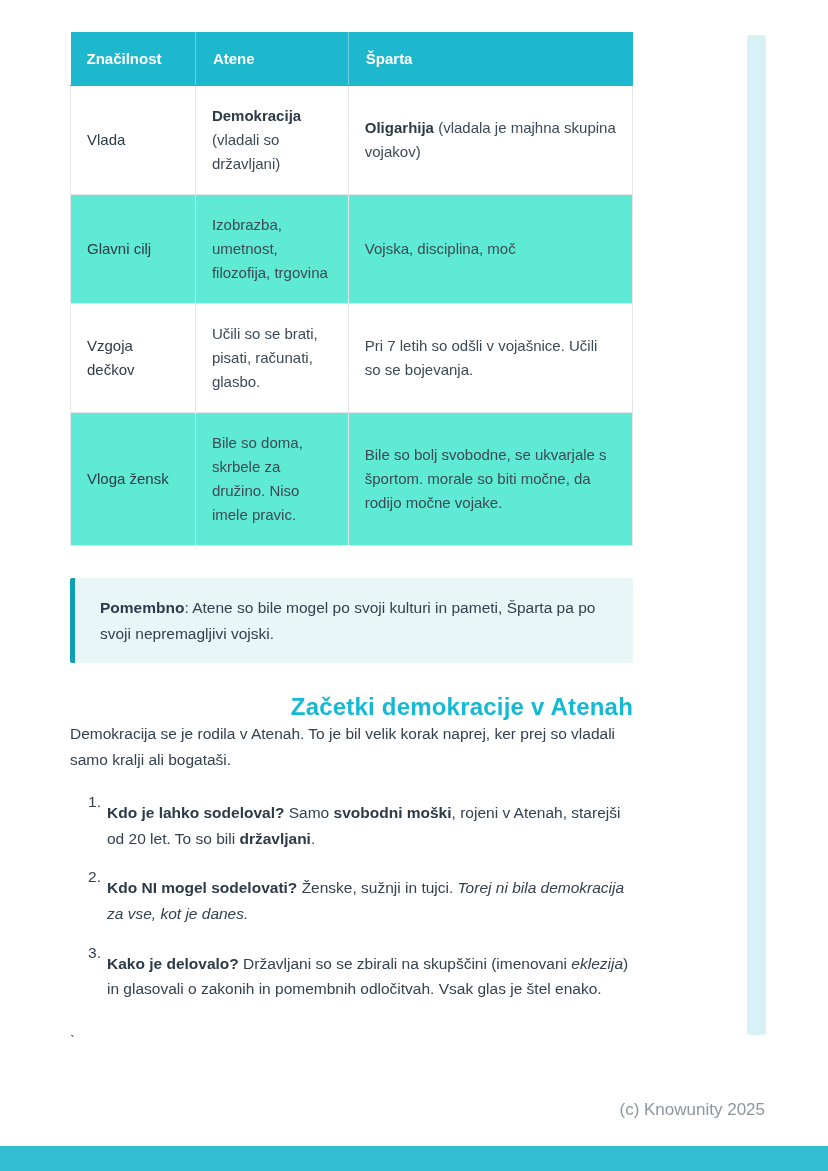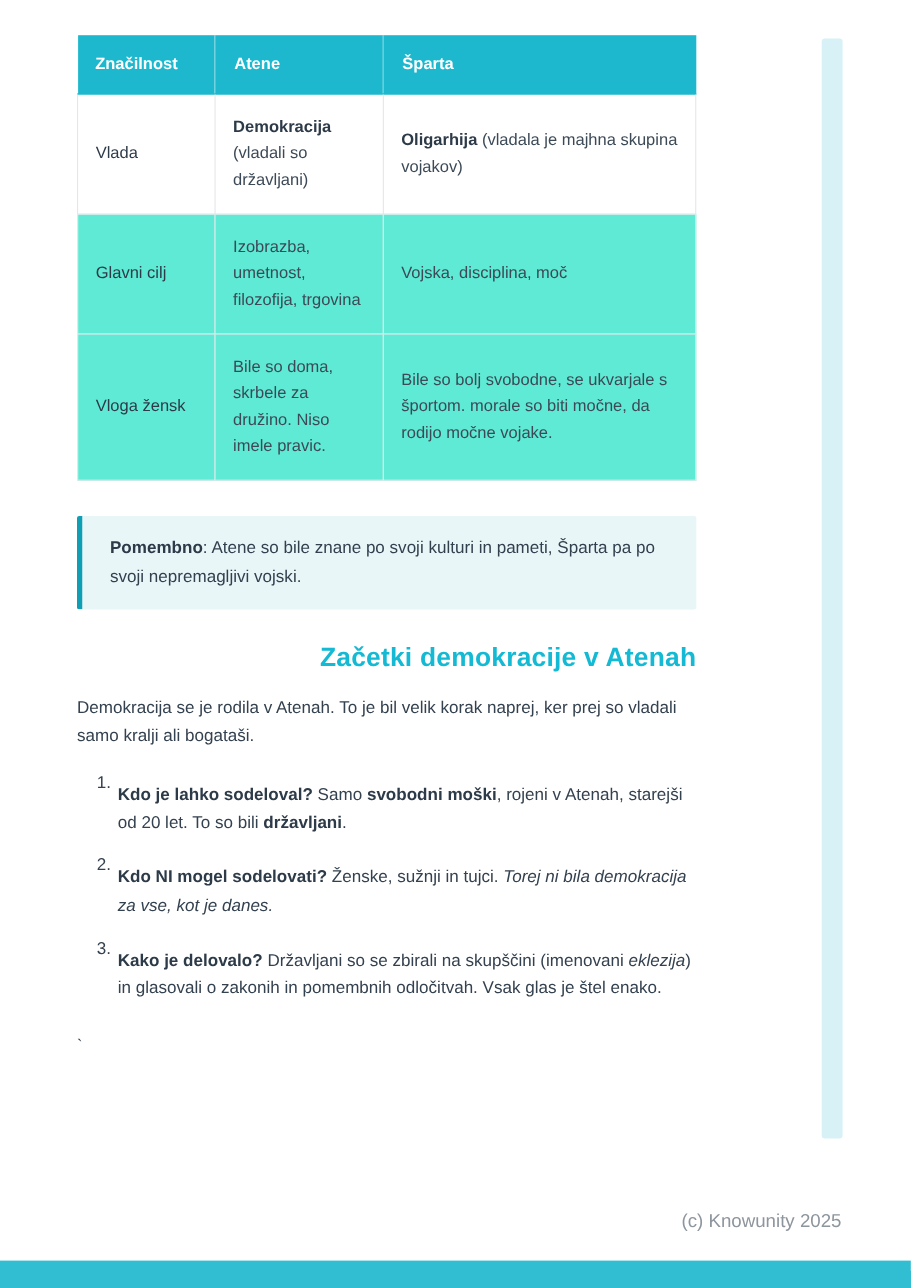--- a/index.html
+++ b/index.html
@@ -62,21 +62,20 @@
   
   .section-heading {
     margin-top:30px;
     color:#14b9d3;
     font-size:24px;
     font-weight:bold;
     letter-spacing:0.2px;
     text-align:right;
   }
   .intro {
-    margin-top:19px;
     font-size:15.5px;
     line-height:1.65;
     color:#34414f;
   }
   .num-list { margin-top:17px; }
   .list-item {
     display:flex;
     margin-bottom:13px;
     font-size:15.5px;
     line-height:1.65;
@@ -151,34 +150,43 @@
       </tr>
       <tr class="alt">
         <td class="feature">Glavni cilj</td>
         <td>
           <span>Izobrazba, umetnost, filozofija, trgovina</span>
         </td>
         <td>
           <span>Vojska, disciplina, moč</span>
         </td>
       </tr>
+      <tr>
+        <td class="feature">Vzgoja dečkov</td>
+        <td>
+          <span>Učili so se brati, pisati, računati, glasbo.</span>
+        </td>
+        <td>
+          <span>Pri 7 letih so odšli v vojašnice. Učili so se bojevanja.</span>
+        </td>
+      </tr>
       <tr class="alt">
         <td class="feature">Vloga žensk</td>
         <td>
           <span>Bile so doma, skrbele za družino. Niso imele pravic.</span>
         </td>
         <td>
           <span>Bile so bolj svobodne, se ukvarjale s športom. morale so biti močne, da rodijo močne vojake.</span>
         </td>
       </tr>
     </tbody>
   </table>
 
   <div class="callout">
-    <span class="b">Pomembno</span><span>: Atene so bile znane po svoji kulturi in pameti, Šparta pa po svoji nepremagljivi vojski.</span>
+    <span class="b">Pomembno</span><span>: Atene so bile mogel po svoji kulturi in pameti, Šparta pa po svoji nepremagljivi vojski.</span>
   </div>
 
   <h2 class="section-heading">Začetki demokracije v Atenah</h2>
 
   <p class="intro">Demokracija se je rodila v Atenah. To je bil velik korak naprej, ker prej so vladali samo kralji ali bogataši.</p>
 
   <div class="num-list">
 
     <div class="list-item">
       <span class="num">1.</span>

